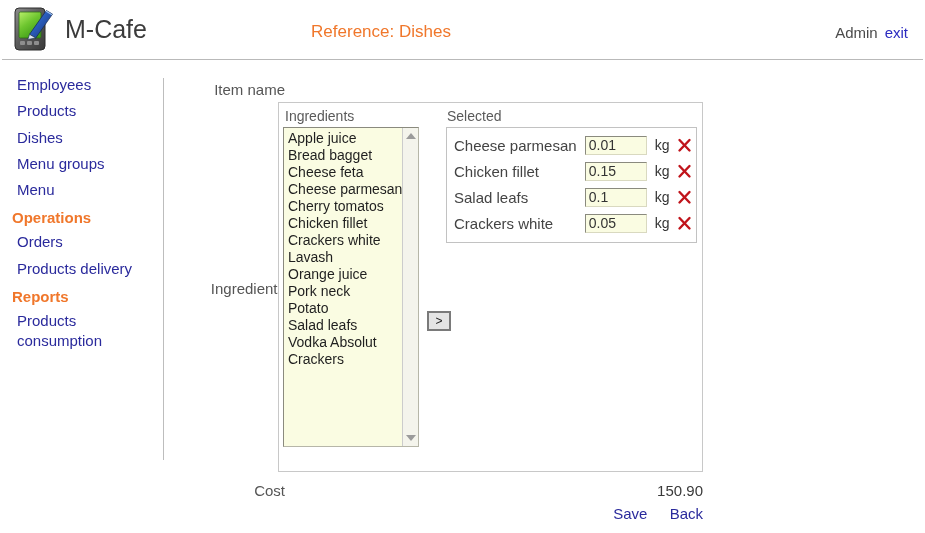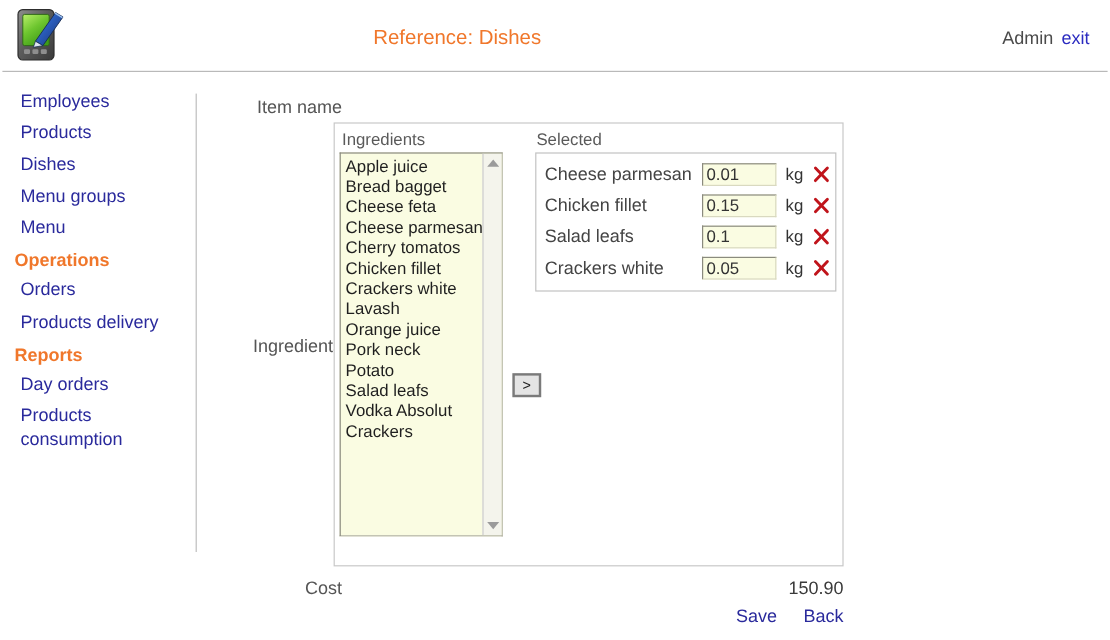--- a/index.html
+++ b/index.html
@@ -333,20 +333,21 @@
         <rect x="8" y="37" width="5" height="4" rx="1" fill="#8e8e8e"></rect>
         <rect x="15" y="37" width="5" height="4" rx="1" fill="#8e8e8e"></rect>
         <rect x="22" y="37" width="5" height="4" rx="1" fill="#8e8e8e"></rect>
         <g transform="rotate(-3 24 20)">
           <path d="M17 30 L35 7 L41 11 L23 34 Z" fill="url(#gPen)" stroke="#15294f" stroke-width="0.7"></path>
           <path d="M17 30 L23 34 L15 35 Z" fill="#dfe6f2" stroke="#15294f" stroke-width="0.6"></path>
           <path d="M34.5 7.5 L40.5 11.5" stroke="#9ec2f0" stroke-width="1.2"></path>
         </g>
       </svg>
     </div>
+    <div id="logo-title">M-Cafe</div>
   </div>
 
   <div id="page-heading">Reference: Dishes</div>
 
   <div id="user-area">
     <span id="user-name">Admin</span><a id="exit-link" href="#">exit</a>
   </div>
 
   <div id="header-rule"></div>
 </div>
@@ -357,21 +358,20 @@
   <a class="nav-item" href="#">Products</a>
   <a class="nav-item" href="#">Dishes</a>
   <a class="nav-item" href="#">Menu groups</a>
   <a class="nav-item" href="#">Menu</a>
 
   <div class="nav-group-title">Operations</div>
   <a class="nav-item" href="#">Orders</a>
   <a class="nav-item" href="#">Products delivery</a>
 
   <div class="nav-group-title">Reports</div>
-  <a class="nav-item" href="#">Day orders</a>
   <a class="nav-item" href="#" style="width:105px;">Products consumption</a>
 </div>
 <div id="sidebar-divider"></div>
 
 <div id="form-area">
 
   <div id="itemname-row">
     <div id="itemname-label">Item name</div>
     <input id="itemname-input" class="txtfield" type="text" value="Ceasar salad" style="">
   </div>

